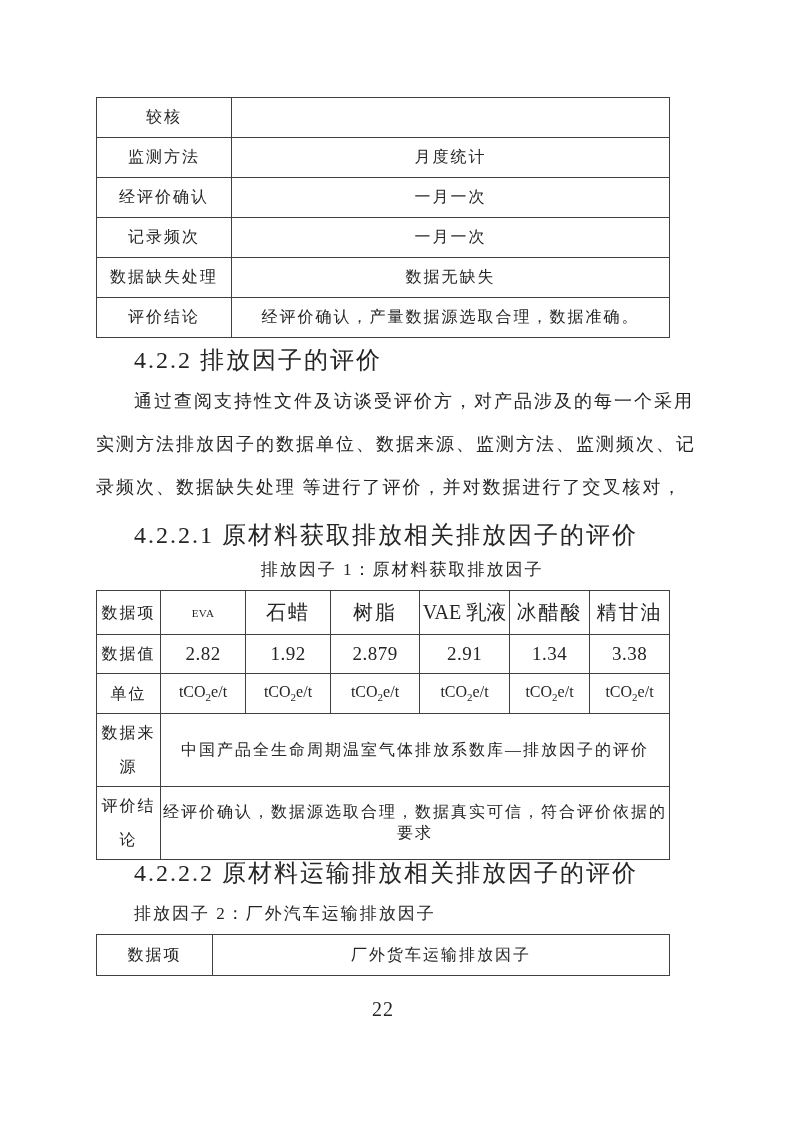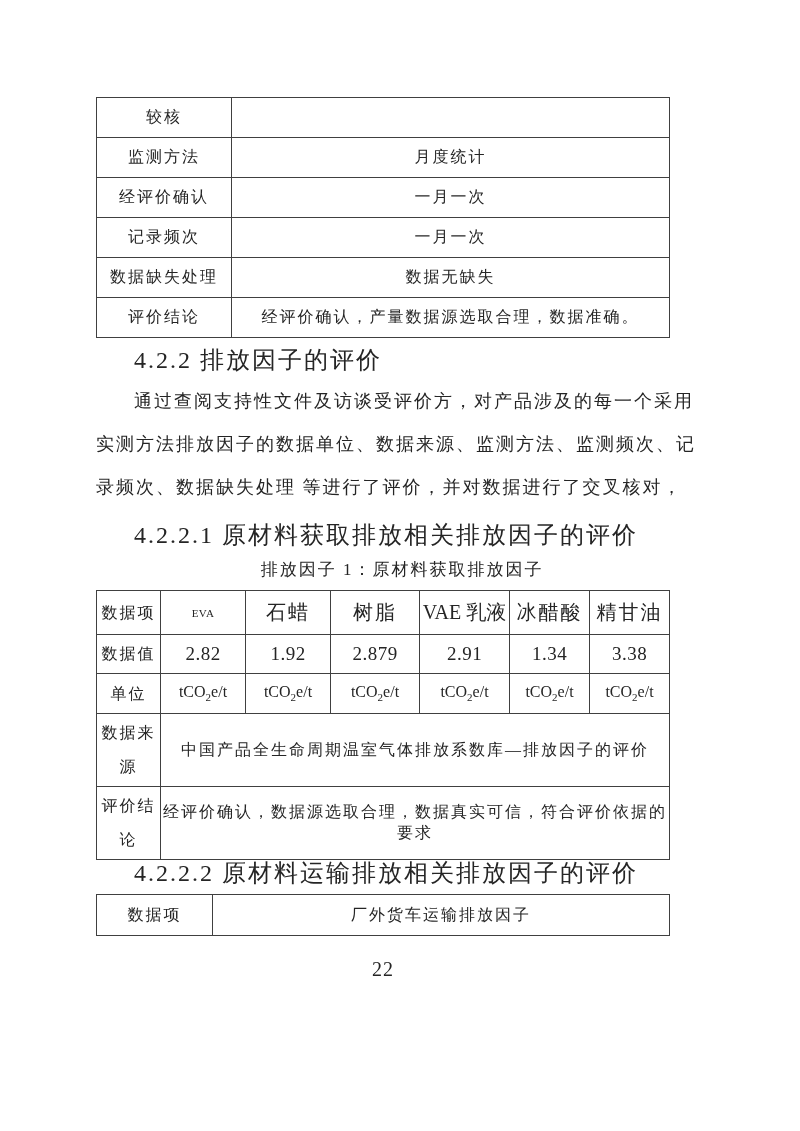--- a/index.html
+++ b/index.html
@@ -177,20 +177,21 @@
       <td class="cjk" colspan="6">中国产品全生命周期温室气体排放系数库—排放因子的评价</td>
     </tr>
     <tr class="r-con">
       <td class="cjk lbl">评价结论</td>
       <td class="cjk" colspan="6">经评价确认，数据源选取合理，数据真实可信，符合评价依据的要求</td>
     </tr>
   </tbody>
     </table>
 
   <div class="heading h-4222">4.2.2.2 原材料运输排放相关排放因子的评价</div>
+  <div class="caption cap-2">排放因子 2：厂外汽车运输排放因子</div>
 
   <table class="t-factor2">
     <colgroup>
         <col style="width:116px">
         <col style="width:457px">
       </colgroup>
     <tbody>
         <tr>
       <td class="cjk">数据项</td>
       <td class="cjk">厂外货车运输排放因子</td>

